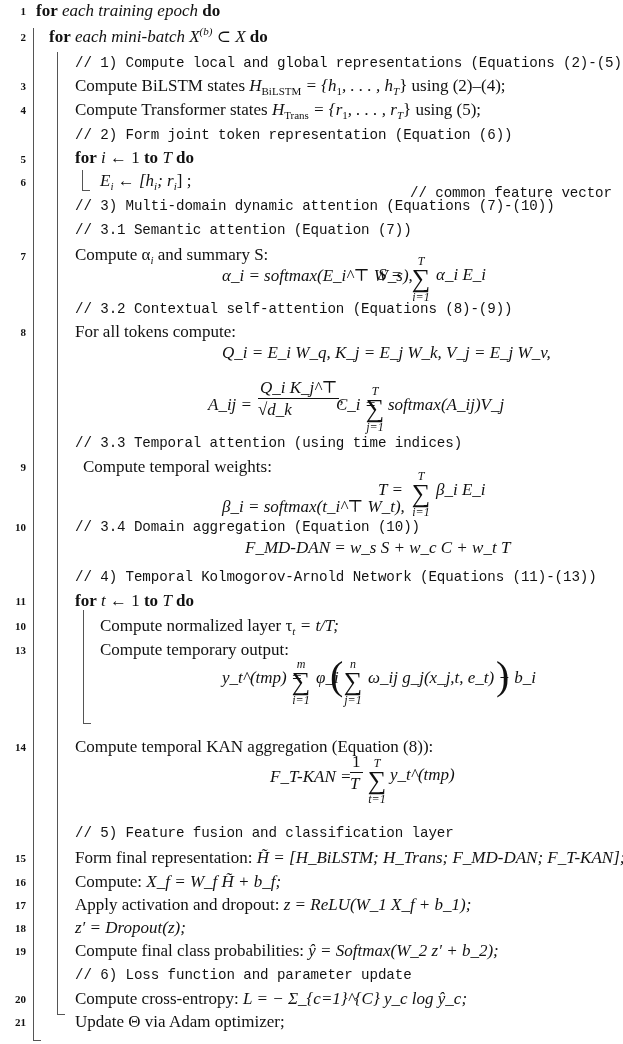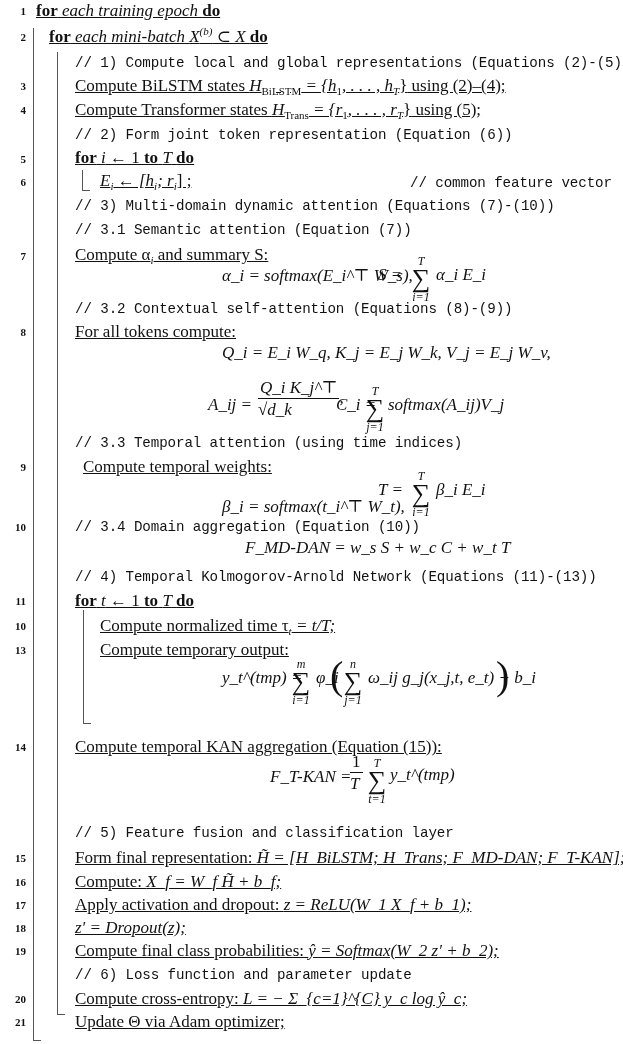--- a/index.html
+++ b/index.html
@@ -5,21 +5,21 @@
   html, body { margin: 0; padding: 0; background: #ffffff; }
   body {
     width: 623px; height: 1044px; position: relative; overflow: hidden;
     font-family: "Liberation Serif", "DejaVu Serif", serif;
     color: #111;
   }
   .ln {
     position: absolute; left: 0; width: 26px; text-align: right;
     font-family: "Liberation Serif", serif; font-size: 11px; font-weight: bold;
   }
-  .row { position: absolute; font-size: 17px; white-space: nowrap; line-height: 22px; text-decoration: underline; }
+  .row { position: absolute; font-size: 17px; white-space: nowrap; line-height: 22px; }
   .cm { position: absolute; font-family: "Liberation Mono", "DejaVu Sans Mono", monospace; font-size: 14.2px; white-space: nowrap; line-height: 22px; letter-spacing: -0.1px; }
   .eq { position: absolute; font-size: 17px; white-space: nowrap; font-style: italic; }
   .kw { font-weight: bold; font-style: normal; }
   .it { font-style: italic; }
   .rm { font-style: normal; }
   sub, sup { font-size: 11px; line-height: 0; }
   .vbar { position: absolute; width: 1px; background: #555; }
   .hbar { position: absolute; height: 1px; background: #555; }
   .bigsum { position: absolute; font-style: normal; }
   .bigsum .sig { font-size: 26px; display: block; text-align: center; line-height: 24px; }
@@ -92,21 +92,21 @@
 <div class="row" style="left:75px; top:147px">
   <span class="kw">for</span>
   <span class="it">i</span><span> ← 1 </span><span class="kw">to</span>
   <span class="it">T</span>
   <span class="kw">do</span>
 </div>
 
 <div class="row" style="left:100px; top:170px">
   <span class="it">E</span><sub class="it">i</sub><span class="it"> ← [h</span><sub class="it">i</sub><span class="it">; r</span><sub class="it">i</sub><span>] ;</span>
 </div>
-<div class="cm" style="left:410px; top:172px">// common feature vector</div>
+<div class="cm" style="left:410px; top:182px">// common feature vector</div>
 
 <div class="cm" style="left:75px; top:195px">// 3) Multi-domain dynamic attention (Equations (7)-(10))</div>
 <div class="cm" style="left:75px; top:219px">// 3.1 Semantic attention (Equation (7))</div>
 
 <div class="row" style="left:75px; top:244px">
   <span>Compute α</span><sub class="it">i</sub><span> and summary S:</span>
 </div>
 <div class="eq" style="left:222px; top:265px">α_i = softmax(E_i^⊤ W_s),</div>
 <div class="eq" style="left:378px; top:265px">S =</div>
 <div class="bigsum" style="left:408px; top:255px; width:26px">
@@ -154,21 +154,21 @@
 <div class="cm" style="left:75px; top:566px">// 4) Temporal Kolmogorov-Arnold Network (Equations (11)-(13))</div>
 
 <div class="row" style="left:75px; top:590px">
   <span class="kw">for</span>
   <span class="it">t</span><span> ← 1 </span><span class="kw">to</span>
   <span class="it">T</span>
   <span class="kw">do</span>
 </div>
 
 <div class="row" style="left:100px; top:615px">
-  <span>Compute normalized time τ</span><sub class="it">t</sub><span class="it"> = t/T;</span>
+  <span>Compute normalized layer τ</span><sub class="it">t</sub><span class="it"> = t/T;</span>
 </div>
 
 <div class="row" style="left:100px; top:639px">
   <span>Compute temporary output:</span>
 </div>
 <div class="eq" style="left:222px; top:668px">y_t^(tmp) =</div>
 <div class="bigsum" style="left:288px; top:658px; width:26px">
   <span class="top it">m</span>
     <span class="sig">∑</span>
     <span class="bot it">i=1</span>
@@ -177,21 +177,21 @@
 <div class="eq rm" style="left:330px; top:652px; font-size:40px; font-style:normal; font-weight:100">(</div>
 <div class="bigsum" style="left:340px; top:658px; width:26px">
   <span class="top it">n</span>
     <span class="sig">∑</span>
     <span class="bot it">j=1</span>
 </div>
 <div class="eq" style="left:368px; top:668px">ω_ij g_j(x_j,t, e_t) + b_i</div>
 <div class="eq rm" style="left:496px; top:652px; font-size:40px; font-style:normal; font-weight:100">)</div>
 
 <div class="row" style="left:75px; top:736px">
-  <span>Compute temporal KAN aggregation (Equation (15)):</span>
+  <span>Compute temporal KAN aggregation (Equation (8)):</span>
 </div>
 <div class="eq" style="left:270px; top:767px">F_T-KAN =</div>
 <div class="eq rm" style="left:350px; top:752px; font-style:normal">
   <span class="frac"><span class="num" style="border-bottom:1px solid #111">1</span><span class="den it">T</span></span>
 </div>
 <div class="bigsum" style="left:364px; top:757px; width:26px">
   <span class="top it">T</span>
     <span class="sig">∑</span>
     <span class="bot it">t=1</span>
 </div>

